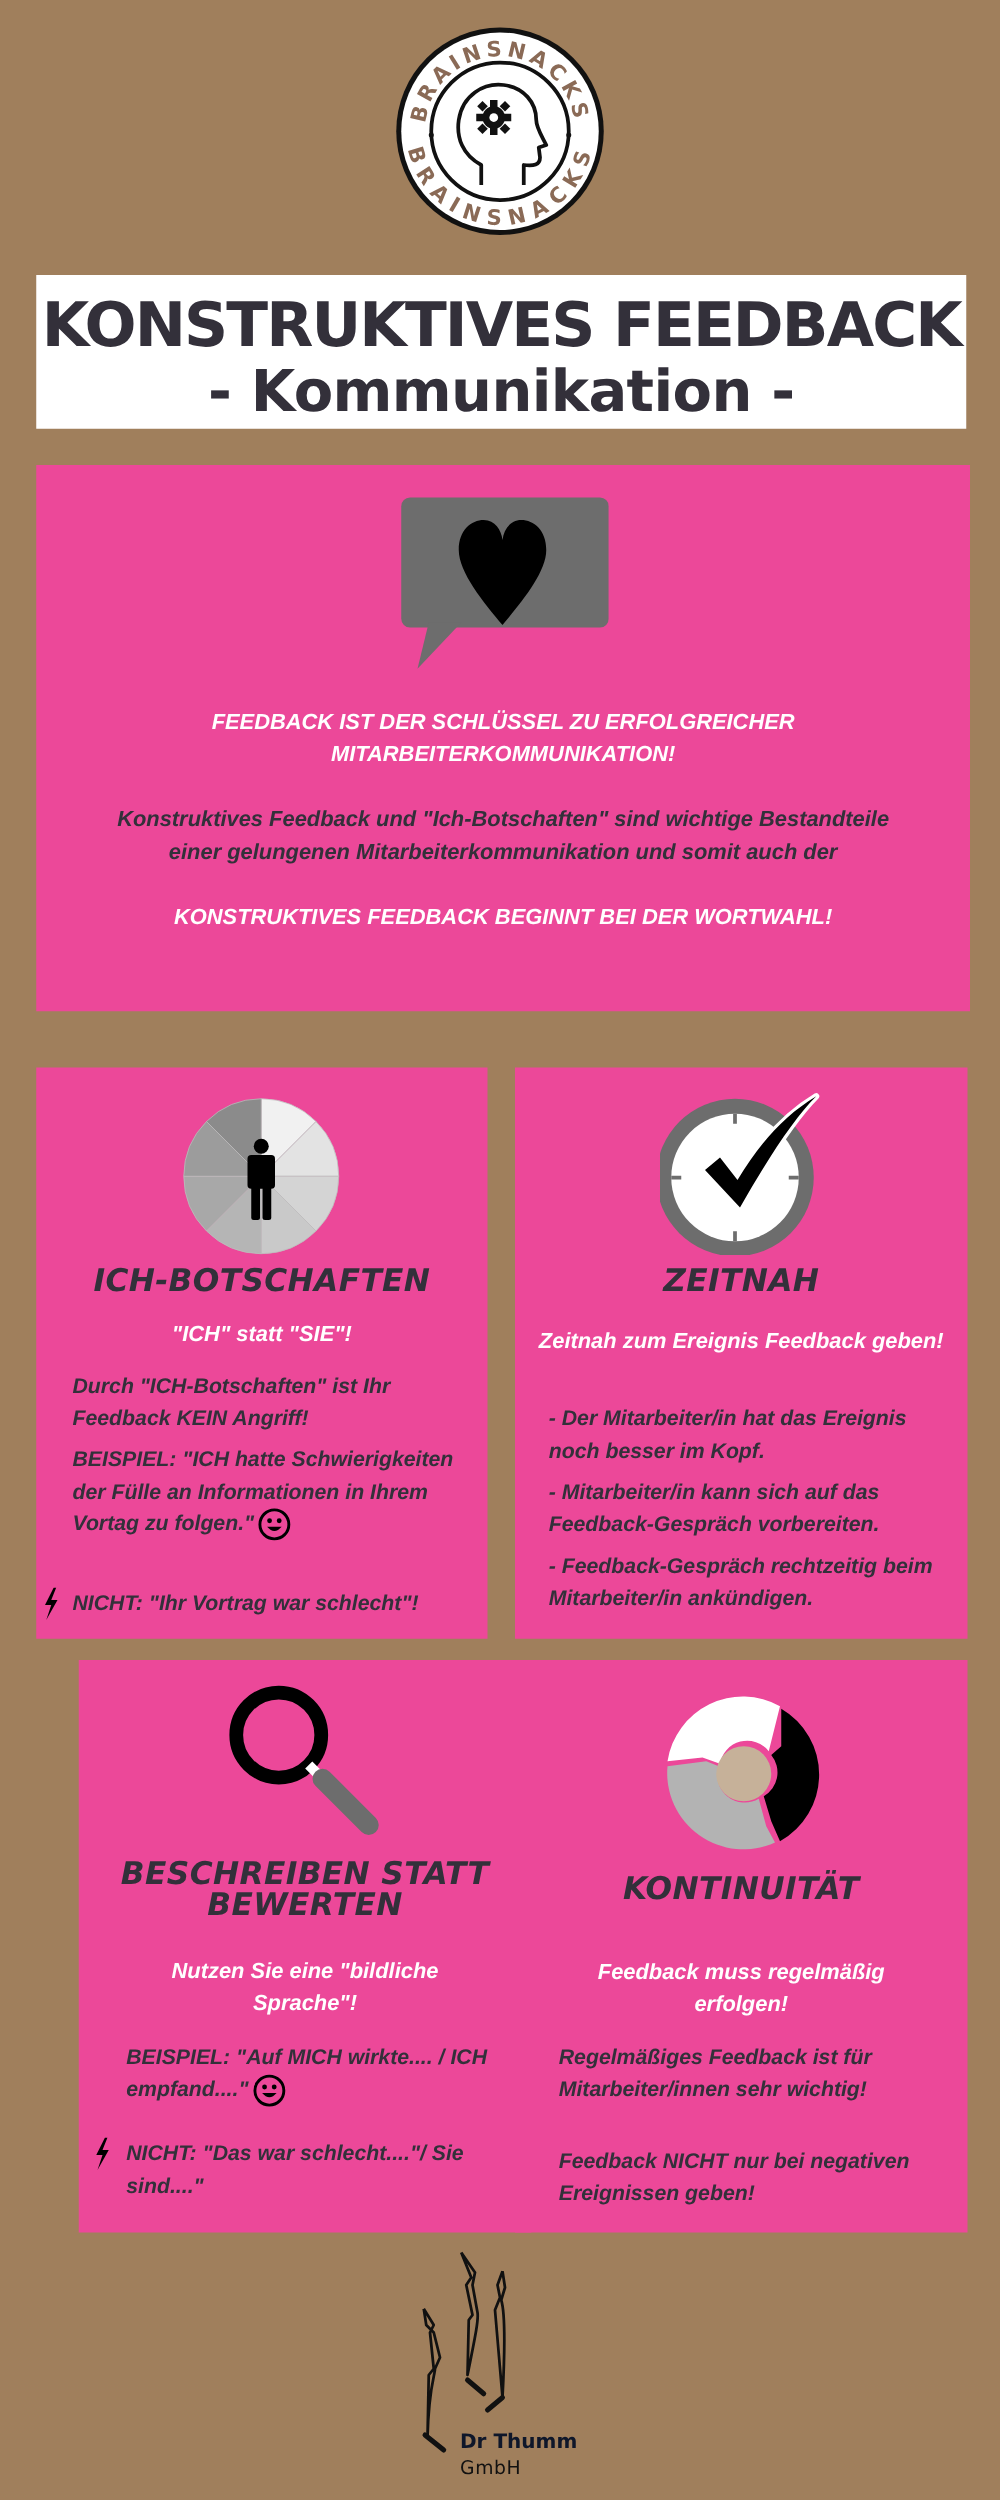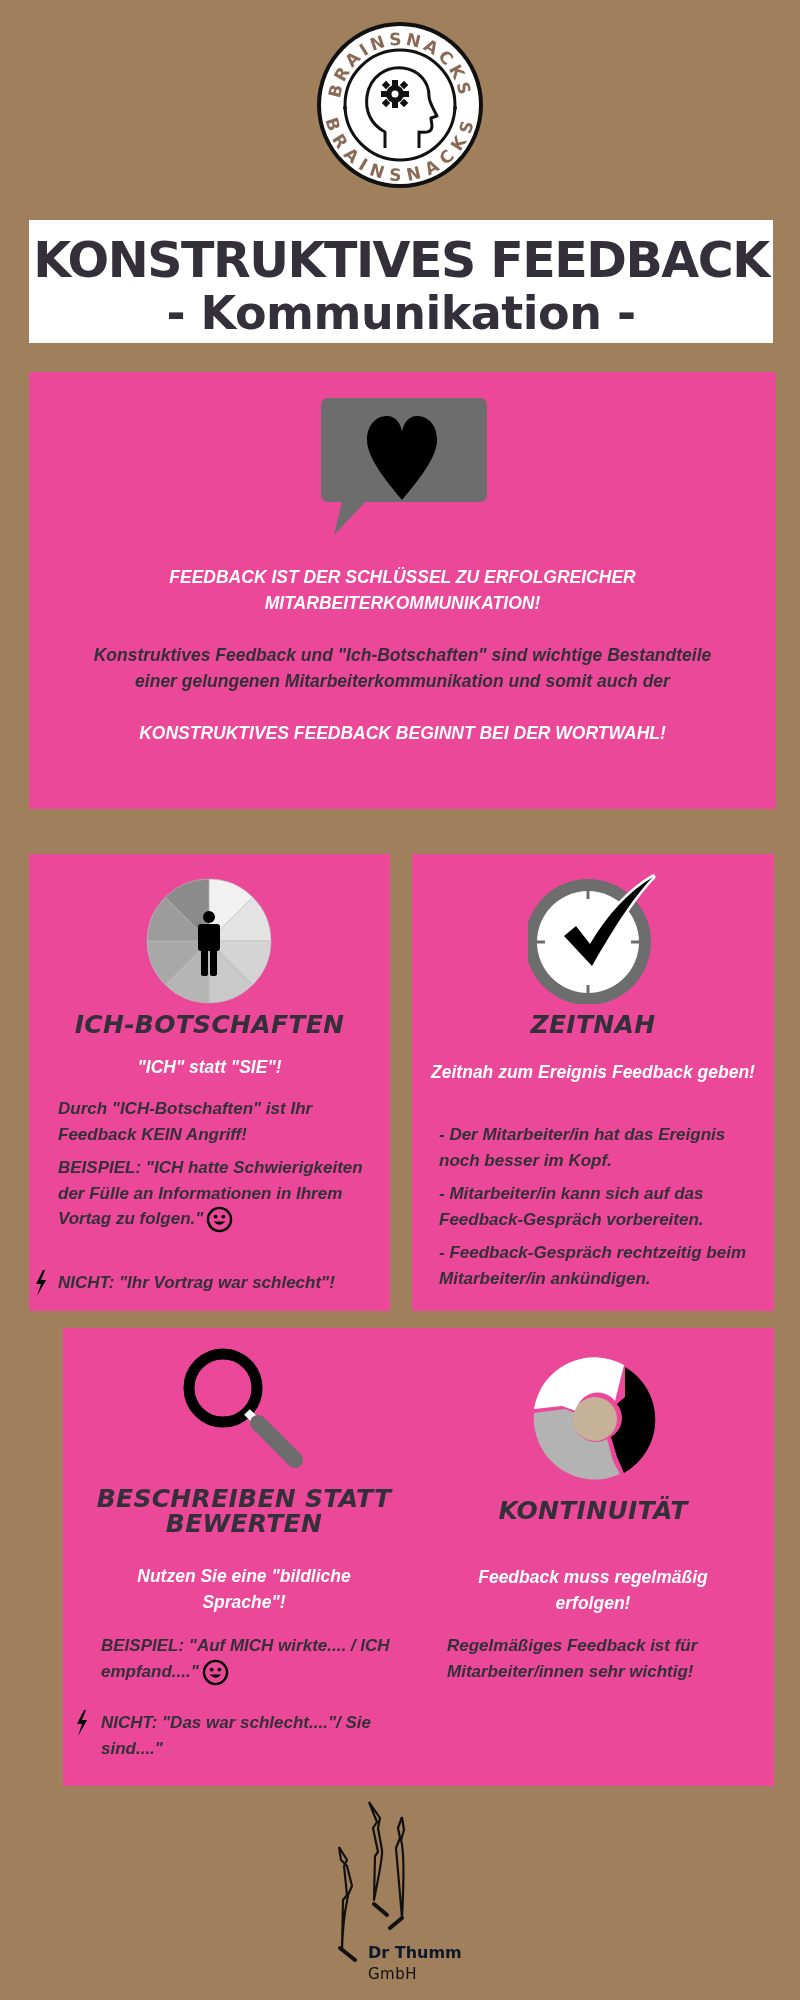--- a/index.html
+++ b/index.html
@@ -223,20 +223,21 @@
   <svg class="card-icon" style="left:120px; top:28px; width:126px; height:126px;" viewBox="-63 -63 126 126">
     <path d="M -61 -10 A 61 61 0 0 1 29 -54 L 20 -18 A 22 22 0 0 0 -19 -8 L -33 -13 Z" fill="#fff"></path>
     <path d="M 30 -52 A 61 61 0 0 1 29 54 L 22 38 L 16 18 A 22 22 0 0 0 22 -15 L 30 -22 Z" fill="#000"></path>
     <path d="M 25 55 A 61 61 0 0 1 -61 -6 L -30 -10 L -20 -6 A 22 22 0 0 0 12 20 L 18 42 Z" fill="#b3b3b3"></path>
     <circle cx="0" cy="0" r="22" fill="#c6b199"></circle>
   </svg>
   <div class="card-title" style="top:170px;">KONTINUITÄT</div>
   <div class="card-sub" style="left:50px; right:50px; top:236px;">Feedback muss regelmäßig erfolgen!</div>
   <div class="card-body" style="left:35px; right:18px; top:305px;">
     <p style="margin-bottom:32px;">Regelmäßiges Feedback ist für Mitarbeiter/innen sehr wichtig!</p>
+    <p>Feedback NICHT nur bei negativen Ereignissen geben!</p>
   </div>
 </div>
 
 <svg class="abs footer-logo" viewBox="0 0 150 190">
   <g fill="none" stroke="#111" stroke-width="2.2" stroke-linejoin="round">
     <path d="M 9 47 L 17 60 L 14 66 L 17 95 L 13 100 L 12 150 C 13 110 18 100 18 95 L 22 86 L 17 66 L 11 60 L 9 47"></path>
     <path d="M 39 2 L 47 22 L 43 28 L 48 52 L 45 56 L 44 100 C 50 70 53 56 52 50 L 48 28 L 50 18 L 39 2"></path>
     <path d="M 72 17 L 68 28 L 70 38 L 66 48 L 72 118 C 74 80 74 50 71 40 L 74 30 L 72 17"></path>
   </g>
   <path d="M 10 148 L 25 160" stroke="#111" stroke-width="4" stroke-linecap="round"></path>

